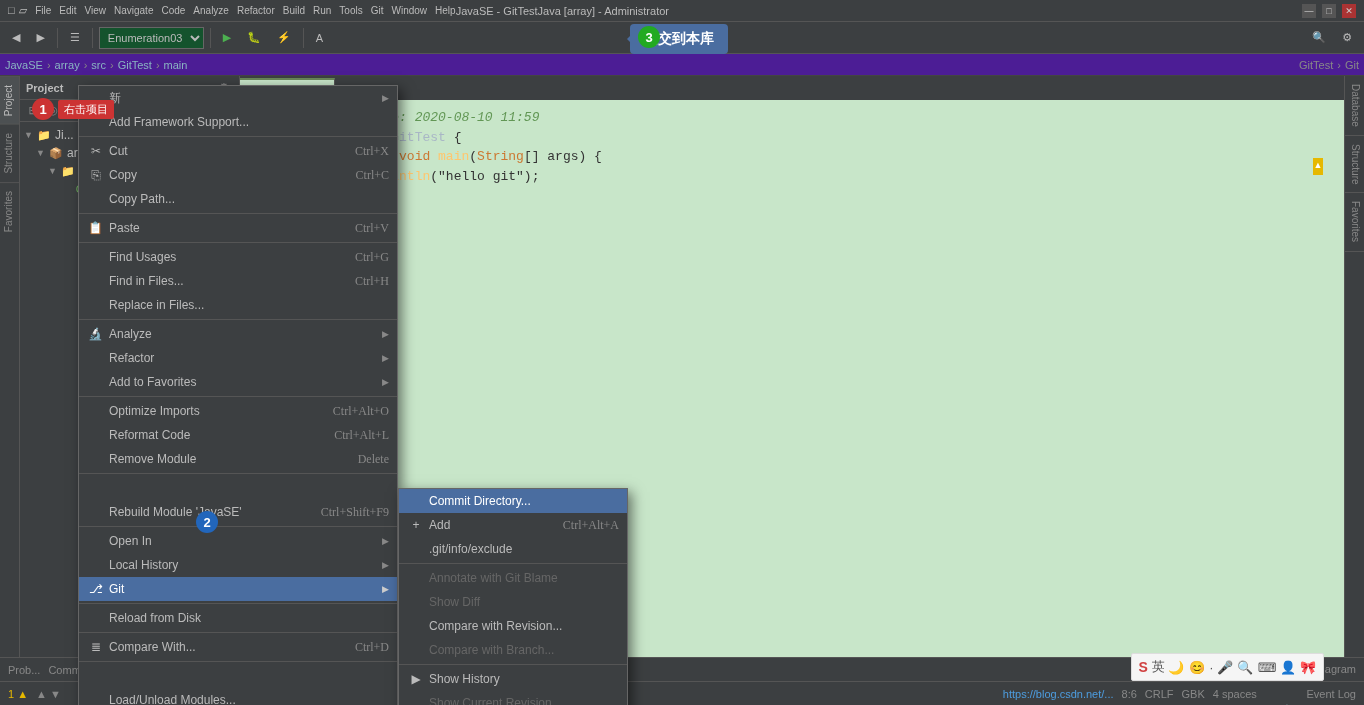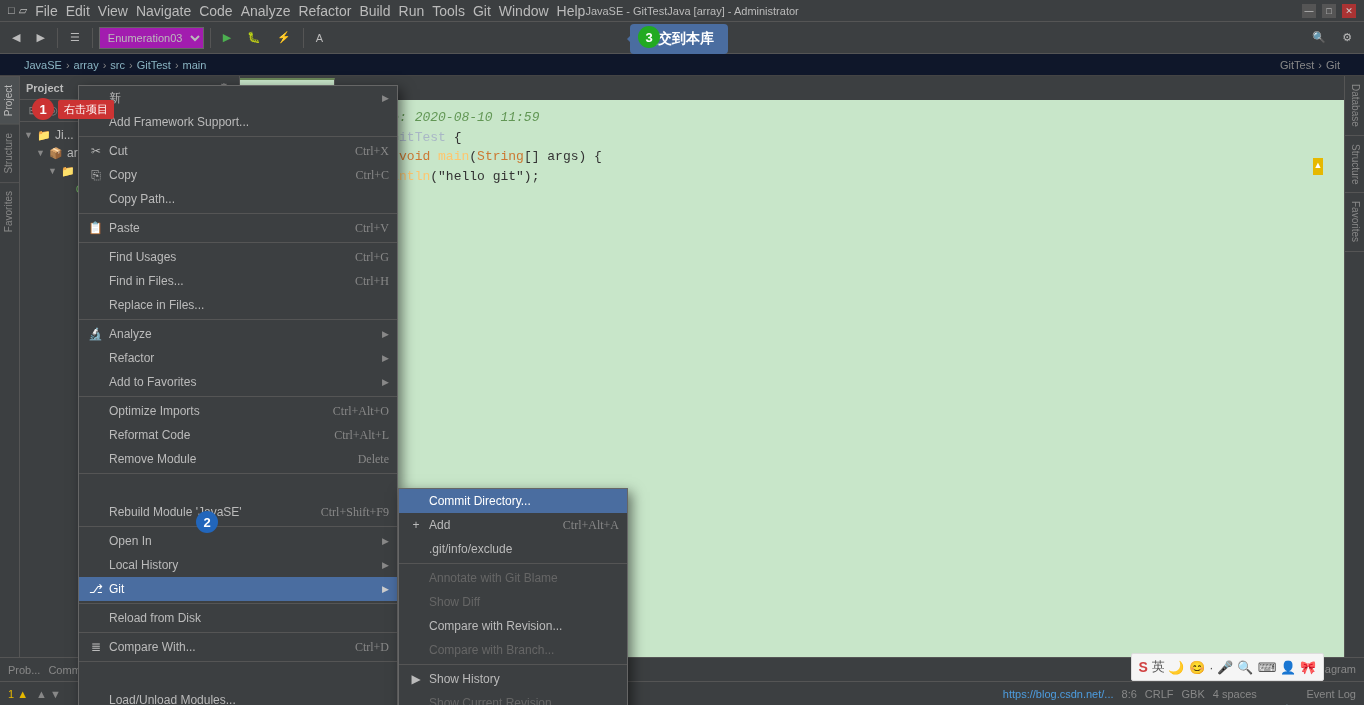--- a/index.html
+++ b/index.html
@@ -55,34 +55,34 @@
       background: transparent;
       border: none;
       color: #bbbbbb;
       cursor: pointer;
       font-size: 11px;
       display: flex; align-items: center;
     }
     .toolbar-separator { width: 1px; height: 20px; background: #555; margin: 0 2px; }
     .toolbar-dropdown {
       height: 22px;
-      background: #a21caf;
+      background: #14532d;
       border: 1px solid #666;
       color: #bbbbbb;
       font-size: 11px;
       padding: 0 4px;
     }
 
     
     .breadcrumb-bar {
       height: 22px;
-      background: #0f172a;
-      display: flex;
-      align-items: center;
-      padding: 0 24px;
+      background: #4c1d95;
+      display: flex;
+      align-items: center;
+      padding: 0 5px;
       border-bottom: 1px solid #444;
       color: #8ab4c2;
       font-size: 11px;
       gap: 4px;
     }
     .breadcrumb-sep { color: #888; }
 
     
     .main-layout {
       display: flex;
@@ -392,21 +392,21 @@
     }
   </style>
 </head>
 <body>
 
 <div class="title-bar">
   <div style="display:flex;gap:4px;margin-right:8px">
     <span style="font-size:11px">□</span>
     <span style="font-size:11px">▱</span>
   </div>
-  <div style="display:flex;gap:8px;font-size:14px;color:#bbb">
+  <div style="display:flex;gap:8px;font-size:10px;color:#bbb">
     <span>File</span>
     <span>Edit</span>
     <span>View</span>
     <span>Navigate</span>
     <span>Code</span>
     <span>Analyze</span>
     <span>Refactor</span>
     <span>Build</span>
     <span>Run</span>
     <span>Tools</span>

